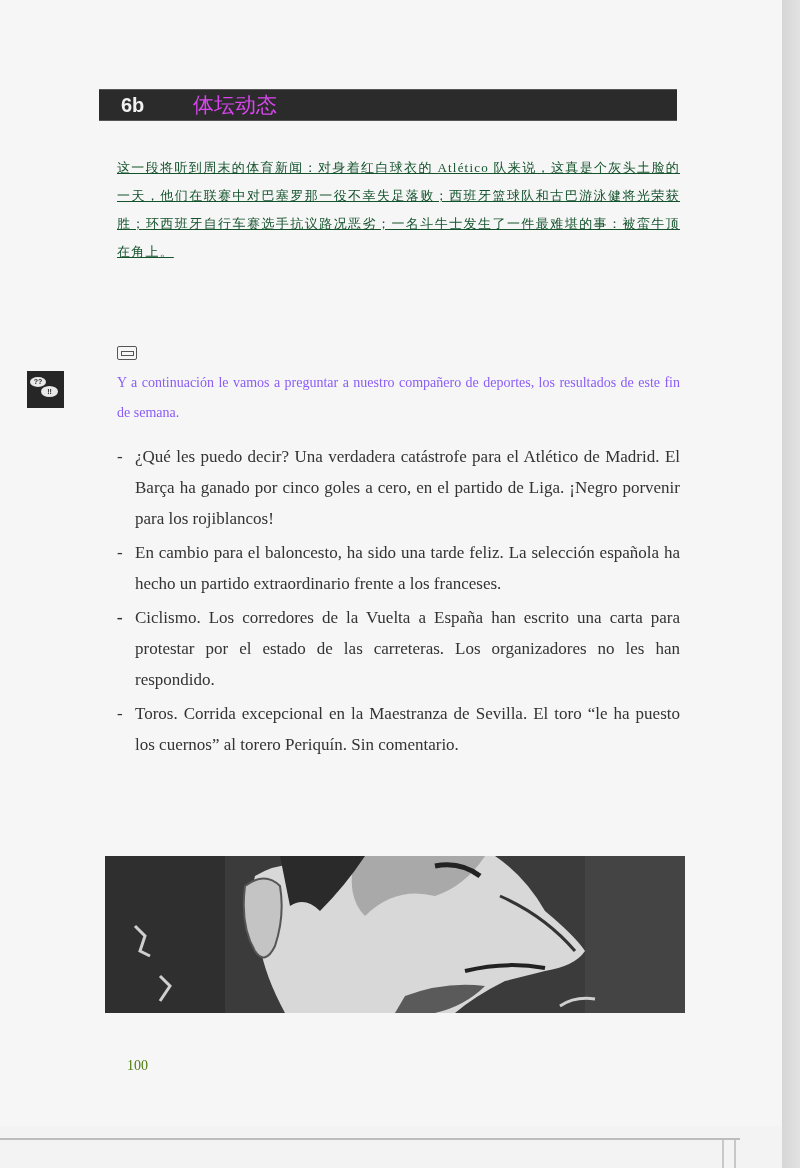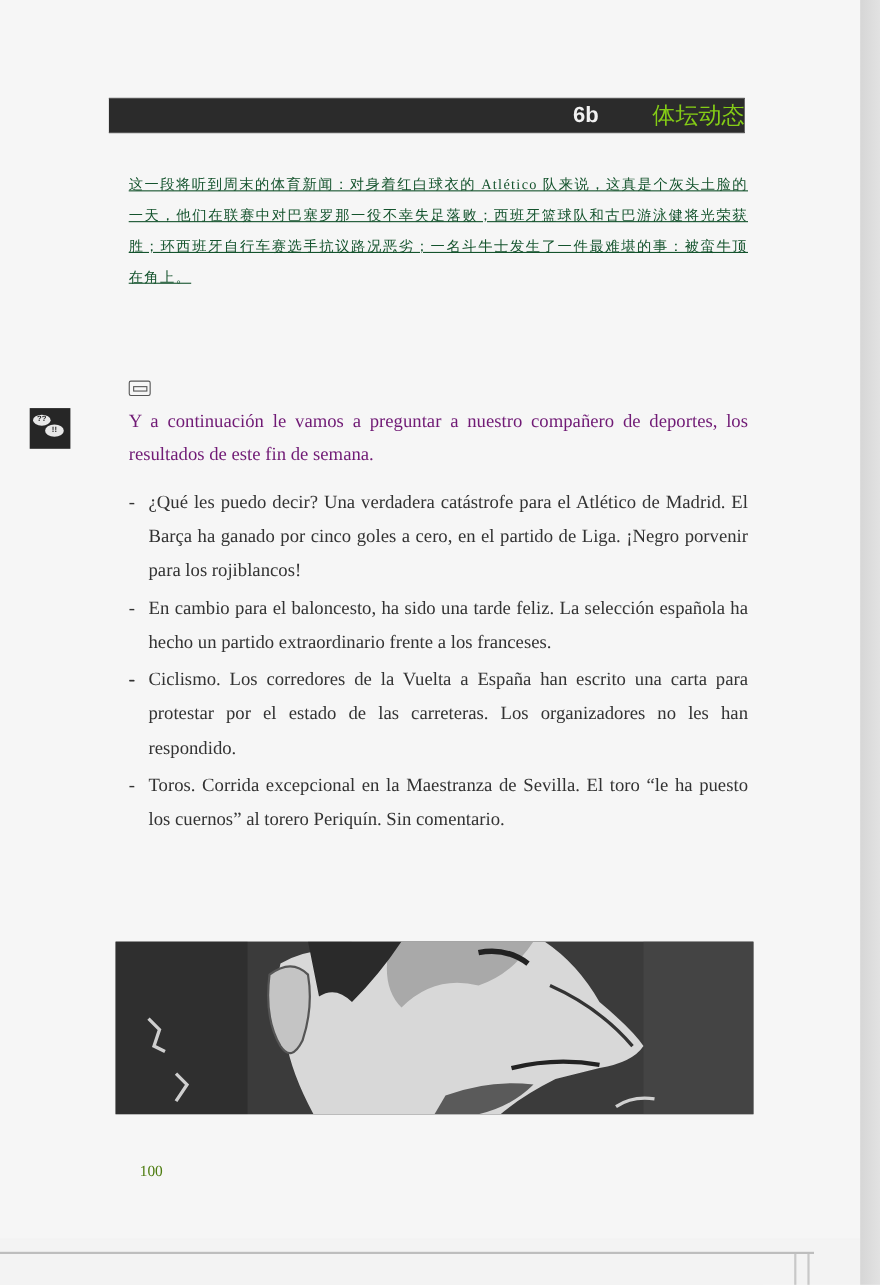--- a/index.html
+++ b/index.html
@@ -19,29 +19,29 @@
     }
     .bottom-line {
       position:absolute; left:0; top:1138px; width:740px; height:2px; background:#bdbdbd;
     }
     .bottom-tick { position:absolute; left:722px; top:1140px; width:2px; height:28px; background:#c8c8c8; }
     .bottom-tick2 { position:absolute; left:734px; top:1140px; width:2px; height:28px; background:#c8c8c8; }
 
     .header-bar {
       position:absolute; left:99px; top:89px; width:578px; height:30px;
       background:#2b2b2b; display:flex; align-items:center;
-      border-top:1px solid #555; border-bottom:1px solid #555;justify-content:flex-end;
+      border-top:1px solid #555; border-bottom:1px solid #555;
     }
     .header-num {
       margin-left:22px; width:60px; color:#f1f1f1;
       font-family:"Liberation Sans", "DejaVu Sans", sans-serif;
       font-weight:bold; font-size:20px;
     }
     .header-title {
-      margin-left:12px; color:#84cc16; font-size:21px;
+      margin-left:12px; color:#d946ef; font-size:21px;
       font-family:"DejaVu Sans", sans-serif;
     }
 
     .intro {
       position:absolute; left:117px; top:154px; width:563px;
       font-size:13px; line-height:28px; text-align:justify; letter-spacing:1.2px;
       color:#14532d;
       text-decoration:underline;
     }
 
@@ -63,21 +63,21 @@
       font-family:"Liberation Sans", sans-serif; font-weight:bold;
     }
     .bubble2 {
       position:absolute; left:14px; top:15px; width:17px; height:11px; border-radius:50%;
       background:#e8e8e8; font-size:7px; color:#262626; text-align:center; line-height:11px;
       font-family:"Liberation Sans", sans-serif; font-weight:bold;
     }
 
     .lead {
       position:absolute; left:117px; top:368px; width:563px;
-      font-size:17px; line-height:30px; text-align:justify; color:#701a75;
+      font-size:14px; line-height:30px; text-align:justify; color:#8b5cf6;
     }
 
     .news-list { position:absolute; left:117px; top:441px; width:563px; margin:0; padding:0; list-style:none; }
     .news-item {
       position:relative; padding-left:18px; margin-bottom:3px;
       font-size:17px; line-height:31px; text-align:justify; color:#333;
     }
     .news-item .dash { position:absolute; left:0; top:0; }
 
     .photo {

